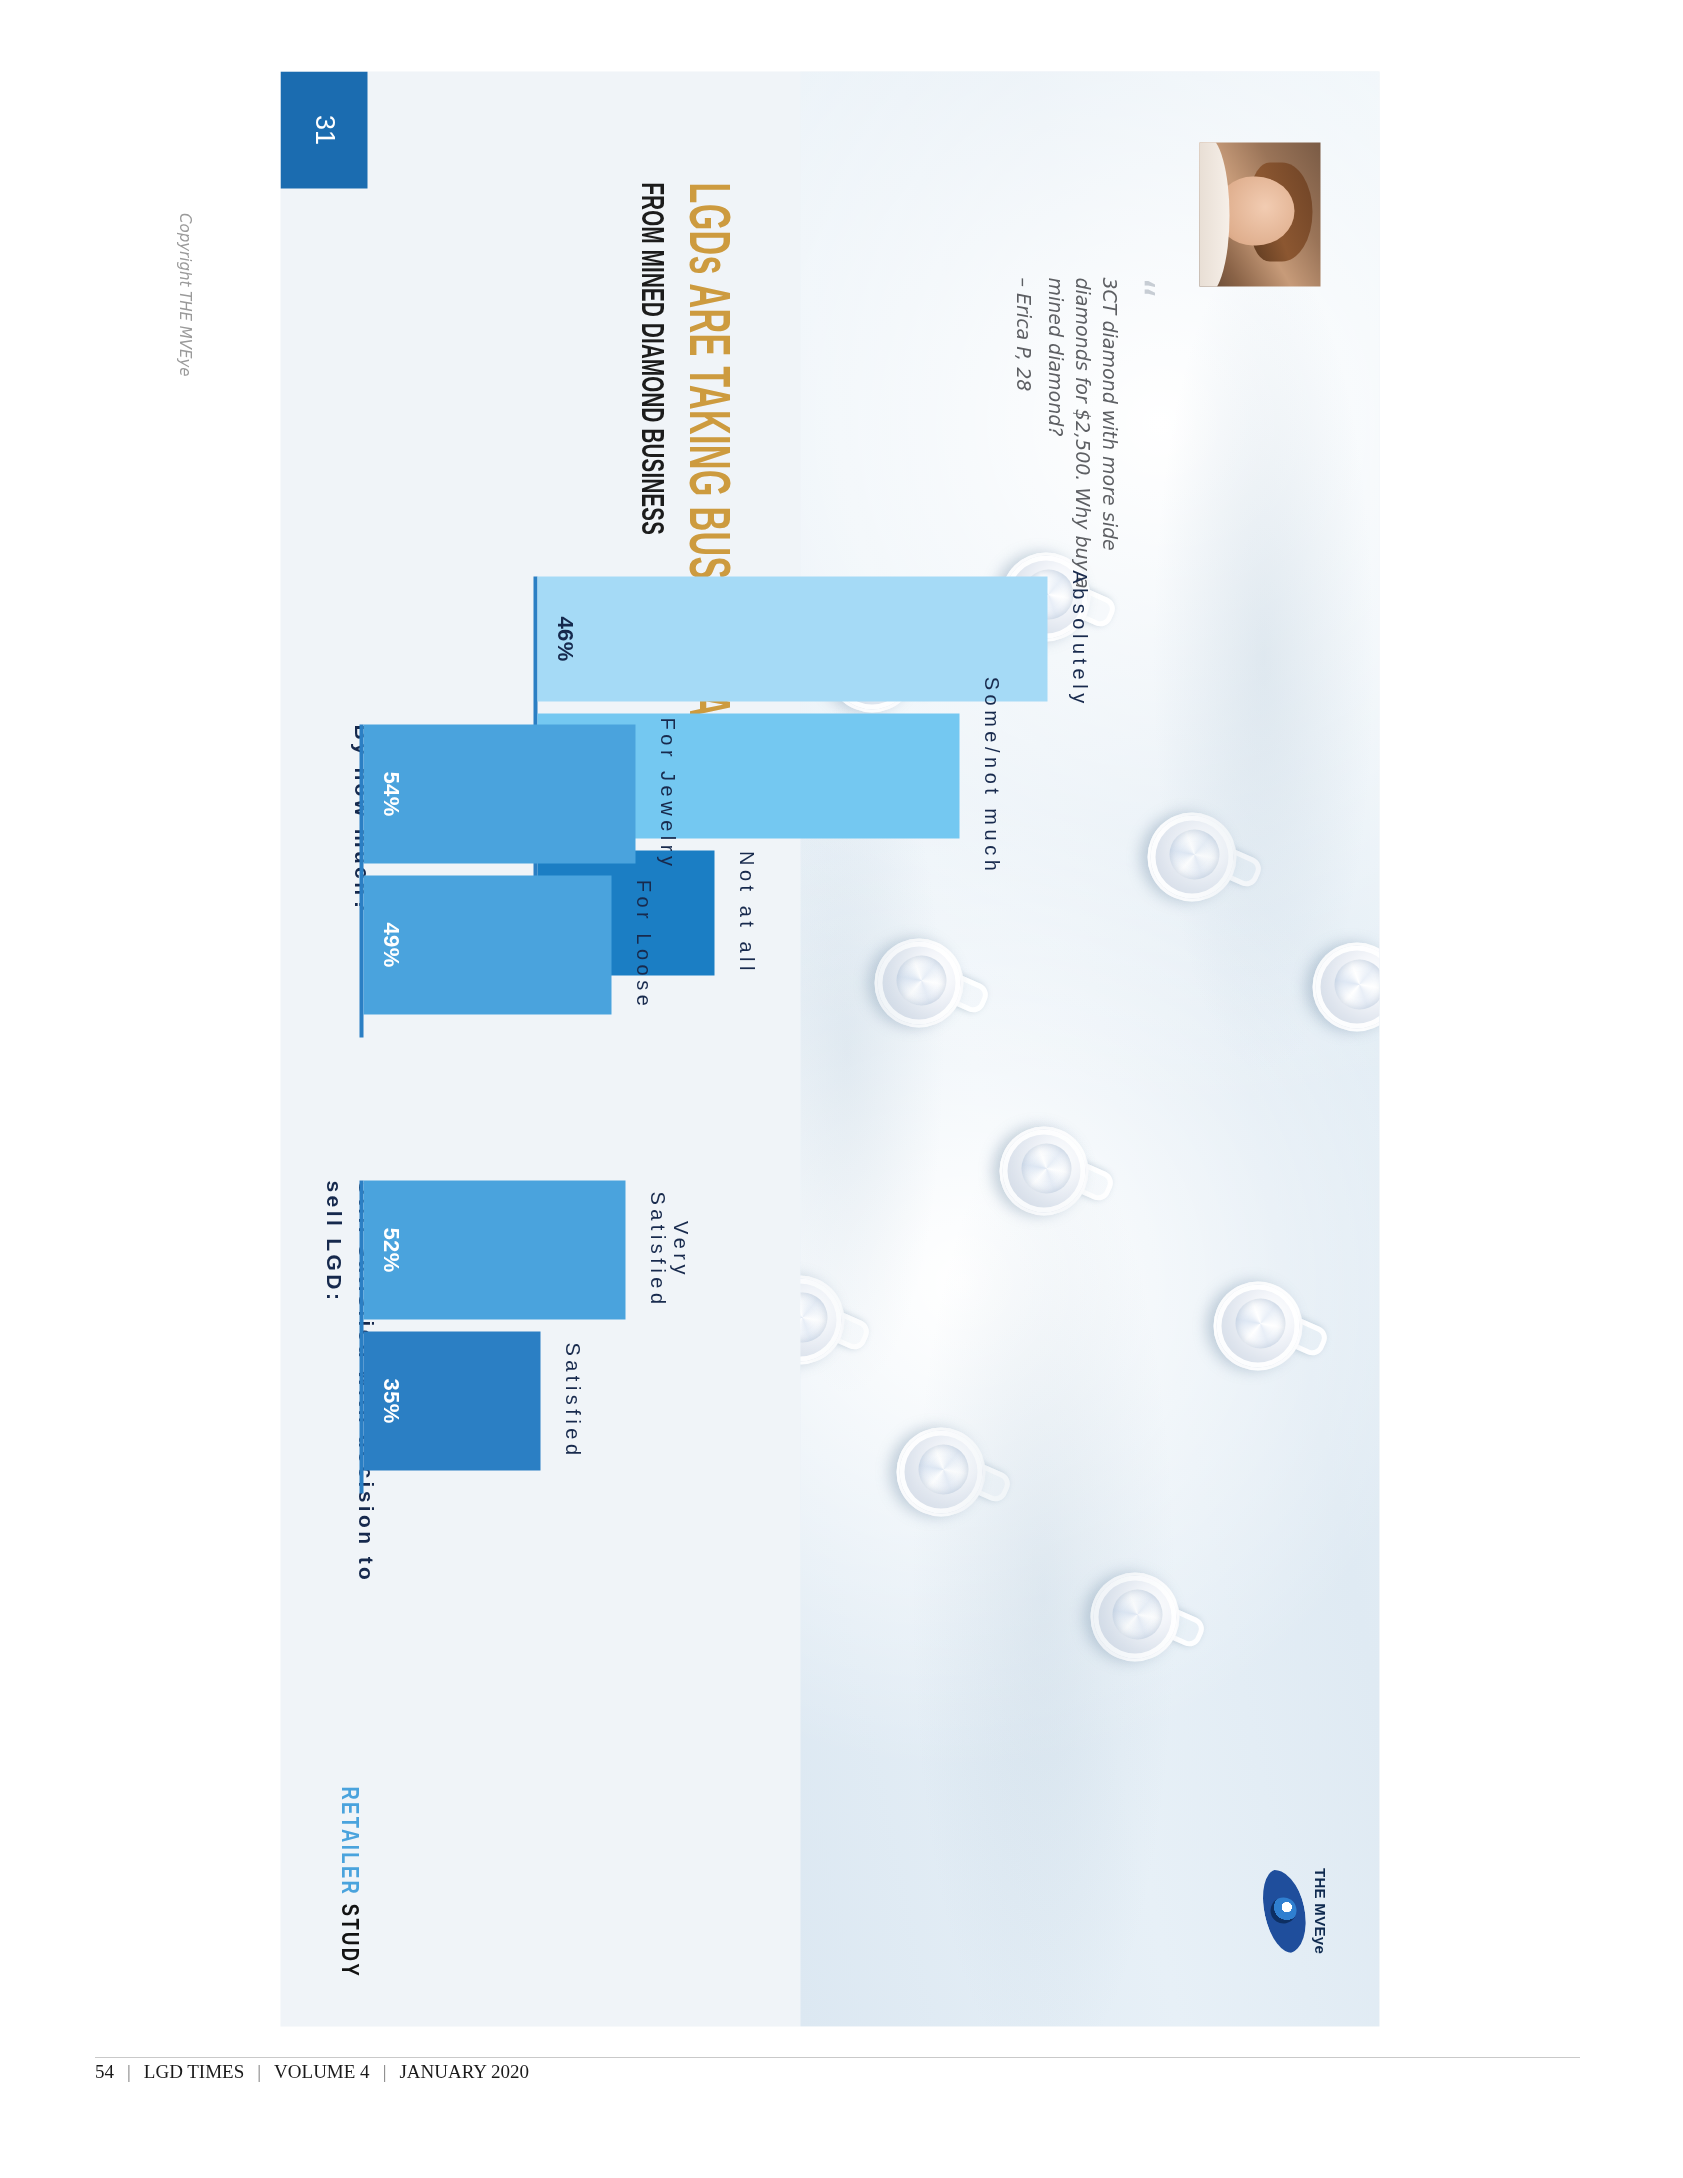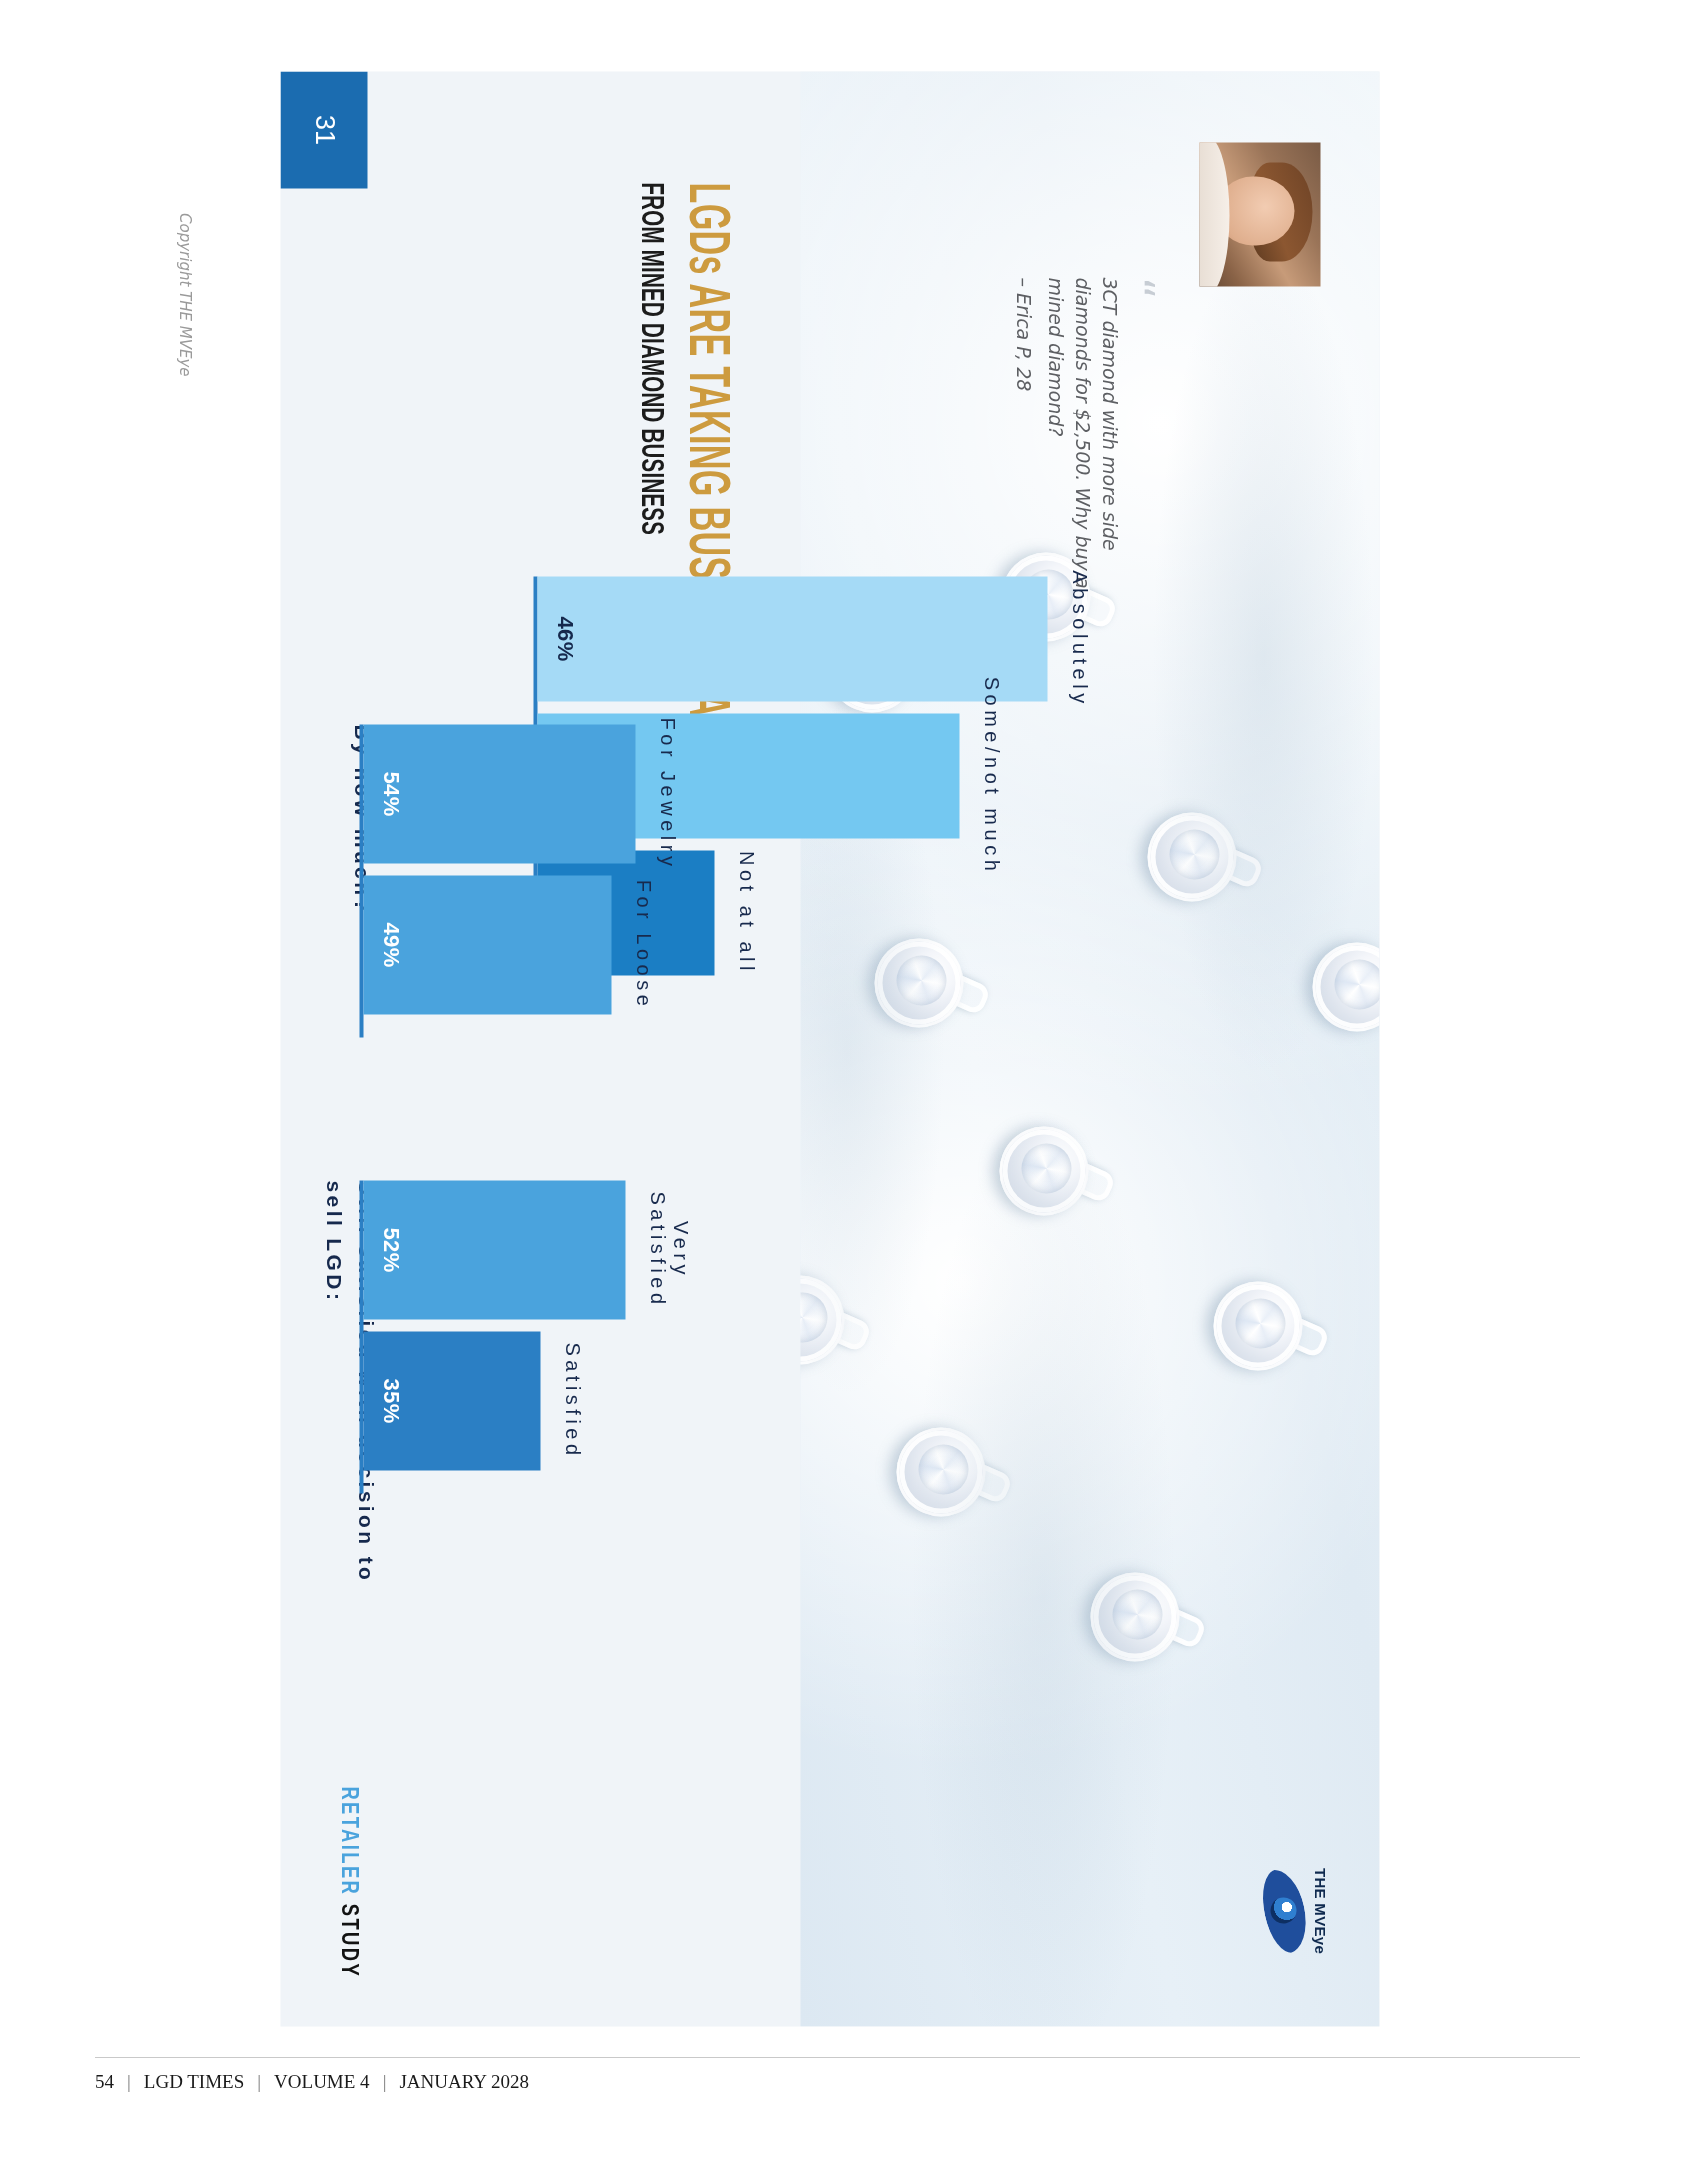--- a/index.html
+++ b/index.html
@@ -179,21 +179,21 @@
   .copyright{
     position:absolute;left:194px;top:213px;
     font-family:"DejaVu Sans", sans-serif;
     font-size:15px;font-style:italic;color:#9a9a9a;white-space:nowrap;
     transform:rotate(90deg);transform-origin:left top;
   }
 
   
   .footer{
     position:absolute;left:95px;top:2057px;width:1485px;
-    border-top:1px solid #c9c9c9;padding-top:13px;
+    border-top:1px solid #c9c9c9;padding-top:3px;
     display:flex;align-items:center;gap:13px;
     font-family:"Liberation Serif", serif;font-size:19px;color:#1a1a1a;
   }
   .footer .num{font-size:19px;}
   .footer .sep{color:#7d7d7d;}
 </style>
 </head>
 <body>
 
 <div class="page">
@@ -341,17 +341,17 @@
     </div>
   </div>
 
   <div class="footer">
     <span class="num">54</span>
     <span class="sep">|</span>
     <span>LGD TIMES</span>
     <span class="sep">|</span>
     <span>VOLUME 4</span>
     <span class="sep">|</span>
-    <span>JANUARY 2028</span>
+    <span>JANUARY 2020</span>
   </div>
 
 </div>
 
 
 </body></html>

